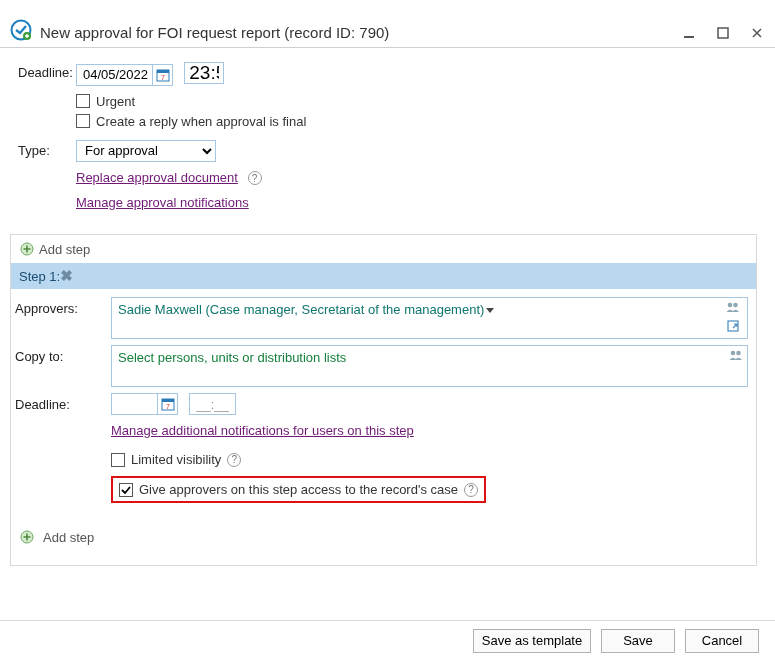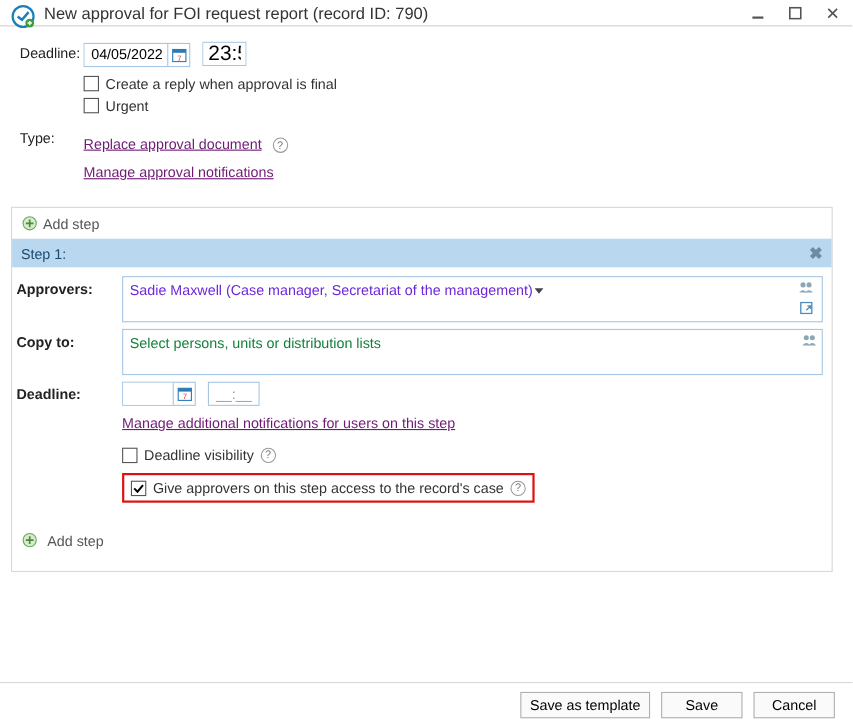--- a/index.html
+++ b/index.html
@@ -8,24 +8,24 @@
     font-family: "Segoe UI", Tahoma, sans-serif;
     font-size: 13px;
     color: #333;
     background: #fff;
     width: 775px;
     height: 660px;
     overflow: hidden;
   }
   .titlebar {
     display: flex;
-    align-items: flex-start;
+    align-items: flex-end;
     padding: 4px 10px 6px 10px;
     border-bottom: 1px solid #d0d0d0;
-    height: 24px;
+    height: 48px;
   }
   .titlebar .app-icon {
     width: 22px; height: 22px;
     margin-right: 8px;
     display: flex; align-items: center; justify-content: center;
   }
   .titlebar .title {
     font-size: 15px;
     color: #333;
     flex: 1;
@@ -140,42 +140,41 @@
     width: 16px; height: 16px;
     display: inline-flex; align-items: center; justify-content: center;
     margin-right: 4px;
   }
   .step-header {
     background: #b9d8ef;
     color: #1a4a70;
     padding: 4px 8px;
     display: flex;
     align-items: center;
-    justify-content: space-between;
+    justify-content: flex-start;
     font-size: 13px;
   }
   .step-header .remove-step {
     color: #6d8ba3;
     cursor: pointer;
     font-size: 15px;
     font-weight: bold;
   }
   .step-body {
     padding: 8px 8px 10px 4px;
   }
   .step-row {
     display: flex;
     align-items: flex-start;
     margin-bottom: 6px;
   }
   .step-label {
     width: 96px;
     padding: 4px 0 0 0;
     color: #222;
-    font-weight: bold;
   }
   .step-field {
     flex: 1;
     position: relative;
   }
   .approvers-box {
     border: 1px solid #a6c7e3;
     min-height: 42px;
     padding: 4px 28px 4px 6px;
     font-size: 13px;
@@ -244,21 +243,21 @@
   .footer button {
     min-width: 74px;
     height: 24px;
     border: 1px solid #b0b0b0;
     background: #fafafa;
     font-family: inherit;
     font-size: 13px;
     cursor: pointer;
   }
   .footer button:first-child { min-width: 118px; }
-  .approvers-name { color: #6d28d9; }
+  .approvers-name { color: #0f766e; }
   .dropdown-caret {
     display: inline-block;
     margin-left: 2px;
     width: 0; height: 0;
     border-left: 4px solid transparent;
     border-right: 4px solid transparent;
     border-top: 5px solid #444;
     vertical-align: middle;
   }
 </style>
@@ -310,34 +309,37 @@
       </span>
       <span style="display:inline-block;width:4px"></span>
       <span class="time-input">
         <input type="text" value="23:59" style="">
       </span>
       <div style="height:8px"></div>
       <div class="checkbox-row">
         <span class="chk">
           
         </span>
-        <span>Create a reply when approval is final</span>
+        <span>Urgent</span>
       </div>
       <div class="checkbox-row">
         <span class="chk">
           
         </span>
-        <span>Urgent</span>
+        <span>Create a reply when approval is final</span>
       </div>
     </div>
   </div>
 
   <div class="row" style="margin-top:2px;">
     <div class="label-col">Type:</div>
     <div class="field-col">
+      <select class="type-select">
+        <option selected="">For approval</option>
+      </select>
       <div style="height:8px"></div>
       <div>
         <span class="link">Replace approval document</span>
         <span class="help-icon">?</span>
       </div>
       <div style="height:10px"></div>
       <div>
         <span class="link">Manage approval notifications</span>
       </div>
     </div>
@@ -422,21 +424,21 @@
         </span>
         <div style="height:8px"></div>
         <div>
           <span class="link">Manage additional notifications for users on this step</span>
         </div>
         <div style="height:14px"></div>
         <div class="checkbox-row">
           <span class="chk">
             
           </span>
-          <span>Deadline visibility</span>
+          <span>Limited visibility</span>
           <span class="help-icon">?</span>
         </div>
         <div style="height:4px"></div>
         <div class="red-box">
           <span class="chk checked">
             <svg width="12" height="12" viewBox="0 0 12 12">
                 <path d="M2 6 L5 9 L10 3" stroke="#000" stroke-width="1.8" fill="none"></path>
               </svg>
           </span>
           <span>Give approvers on this step access to the record's case</span>

